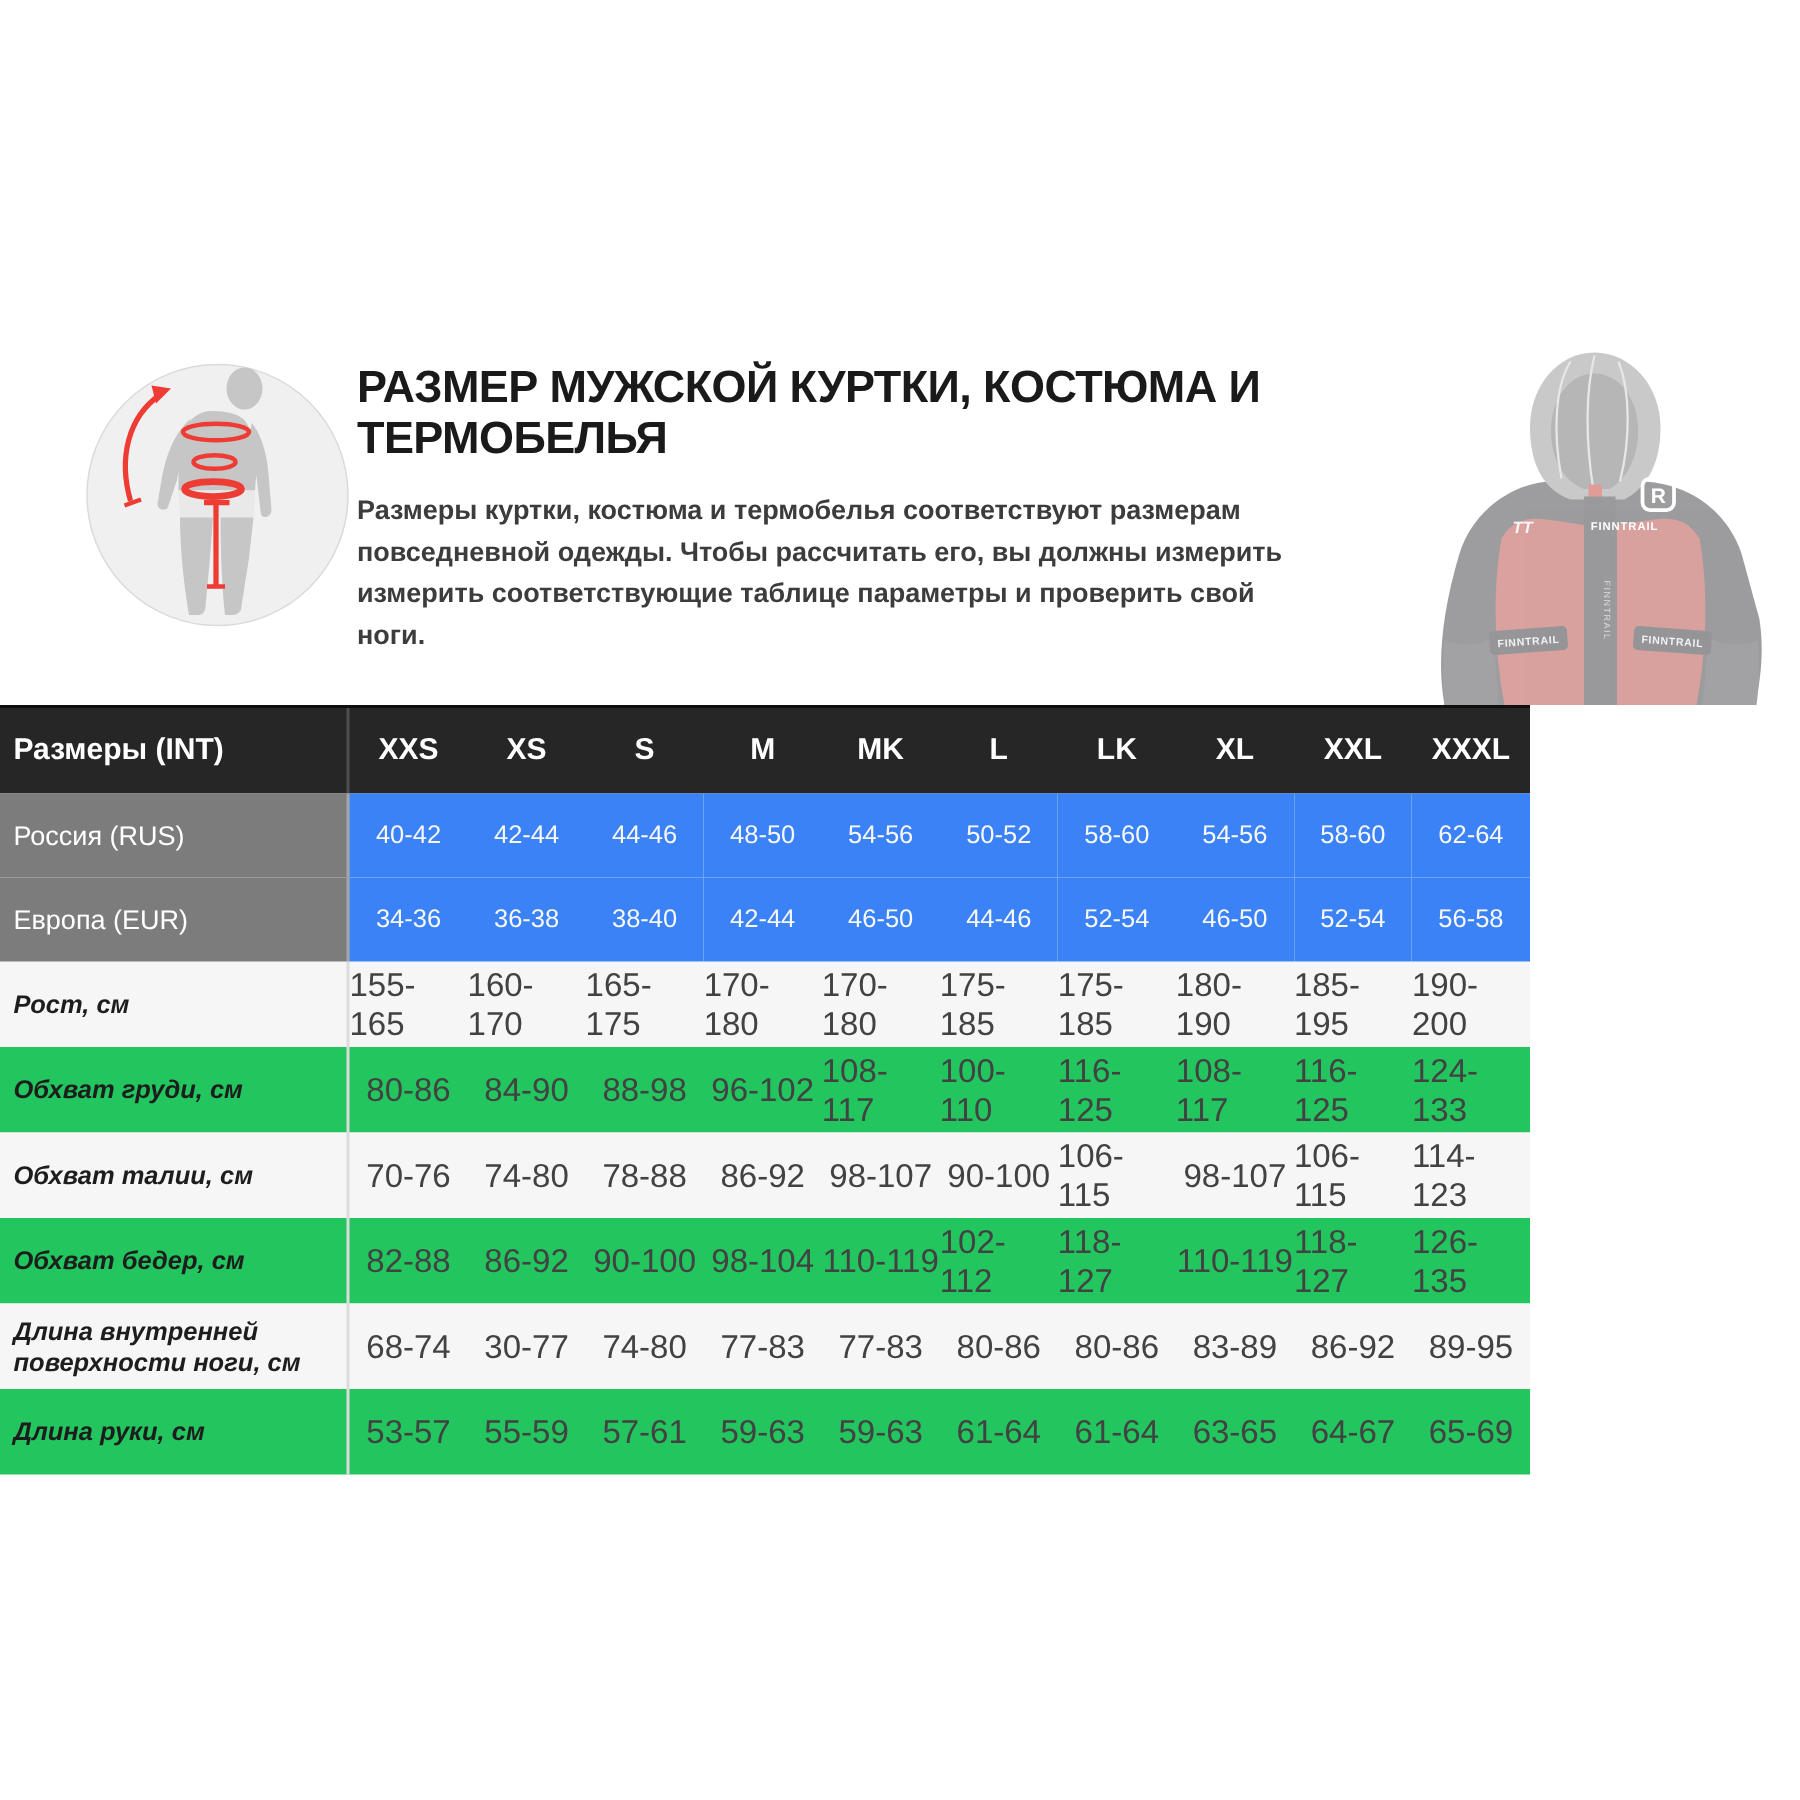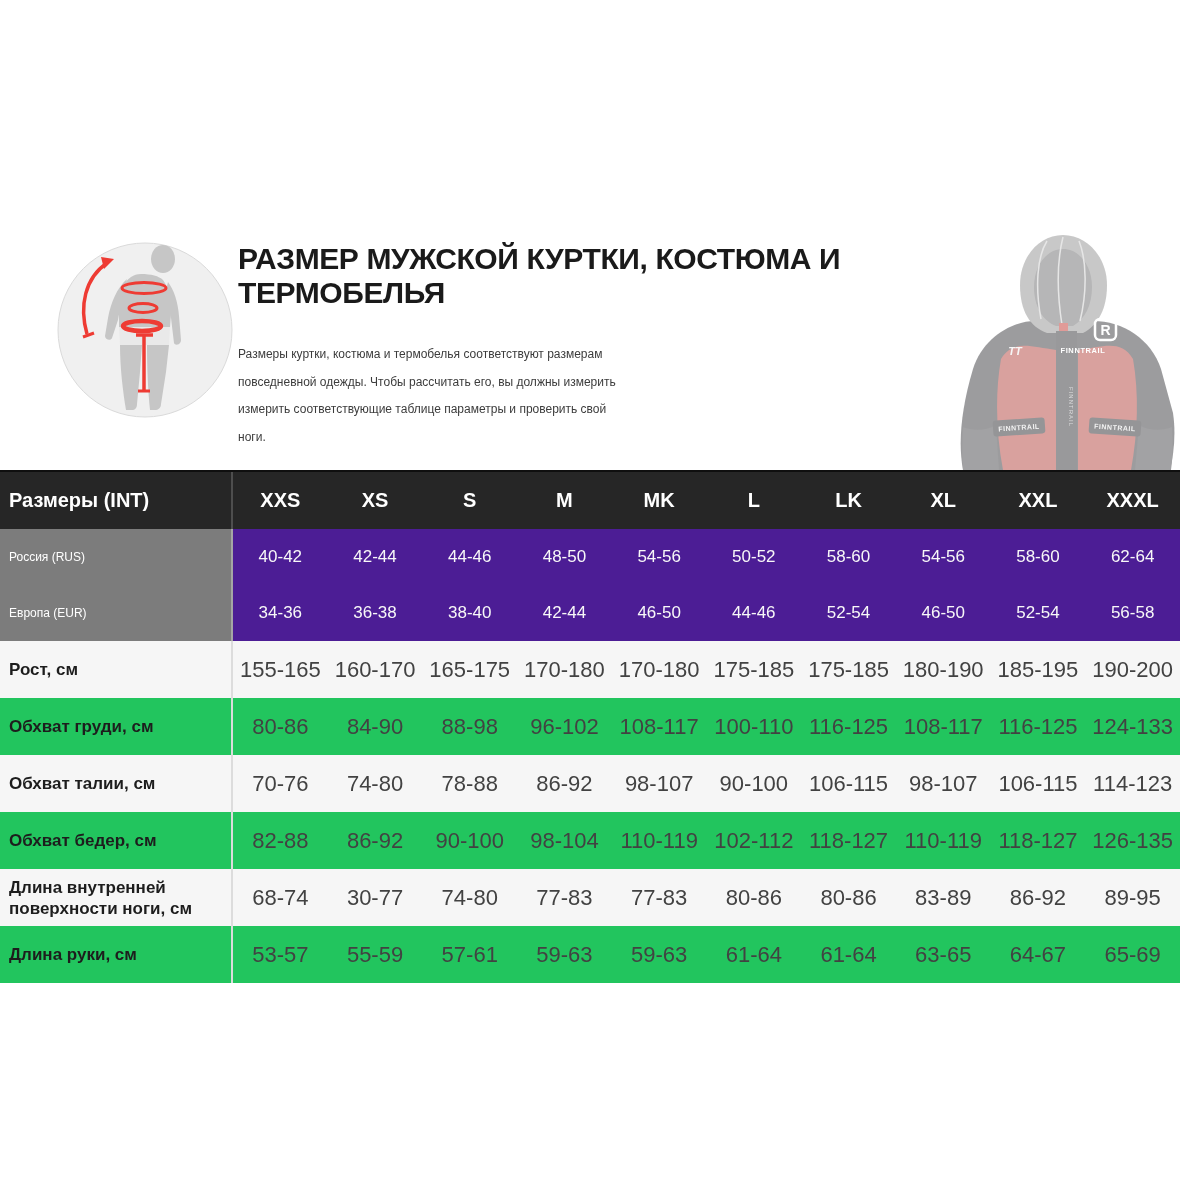--- a/index.html
+++ b/index.html
@@ -12,51 +12,52 @@
   .page { position:relative; width:1200px; height:1200px; background:#fff; }
 
   
   .diagram { position:absolute; left:57px; top:242px; width:176px; height:176px; }
   .intro-text { position:absolute; left:238px; top:242px; width:700px; }
   .title {
     font-size:30px; line-height:34px; font-weight:bold;
     color:#1a1a1a; letter-spacing:-0.4px;
   }
   .title span { display:block; }
-  .desc { margin-top:31px; font-size:12px; line-height:27.5px; color:#3c3c3c; }
+  .desc { margin-top:17px; font-size:18px; line-height:27.5px; color:#3c3c3c;font-weight:bold; }
   .desc span { display:block; }
   .jacket { position:absolute; left:935px; top:227px; width:265px; height:243px; overflow:hidden; }
 
   
   .size-table { position:absolute; left:0; top:470px; width:1200px; }
-  .t-row { display:grid; grid-template-columns:233px repeat(10,1fr); width:1180px; }
+  .t-row { display:grid; grid-template-columns:233px repeat(10,1fr); width:1020px; }
   .t-row > div { display:flex; align-items:center; justify-content:center; }
 
   .header-row { height:59px; background:#262626; border-top:2px solid #0f0f0f; }
   .corner-cell {
     justify-content:flex-start !important; padding-left:9px;
     color:#ffffff; font-weight:bold; font-size:20px;
     border-right:2px solid #4e4e4e;
   }
   .size-cell { color:#ffffff; font-weight:bold; font-size:20px; }
 
   .gray-row { height:56px; }
   .gray-row .label-cell {
-    background:#7c7c7c; color:#ffffff; font-size:12px; font-weight:normal;
+    background:#7c7c7c; color:#ffffff; font-size:18px; font-weight:normal;
     justify-content:flex-start !important; padding-left:9px;
     border-right:2px solid #a5a5a5;
   }
-  .gray-row .value-cell { background:#4c1d95; color:#f8f8f8; font-size:17px; }
+  .gray-row .value-cell { background:#3b82f6; color:#f8f8f8; font-size:17px; }
 
   .shaded-row { height:57px; background:#f6f6f6; }
   .white-row  { height:57px; background:#22c55e; }
   .shaded-row .label-cell, .white-row .label-cell {
     color:#1d1d1d; font-weight:bold; font-size:17px; line-height:21px;
     justify-content:flex-start !important; padding-left:9px; padding-right:30px;
     border-right:2px solid #dcdcdc;
+    font-style:italic;
   }
   .shaded-row .value-cell, .white-row .value-cell { color:#424242; font-size:22px; }
 </style>
 </head>
 <body>
 
 <div class="page">
 
   <div class="diagram">
     <svg width="176" height="176" viewBox="0 0 176 176">

